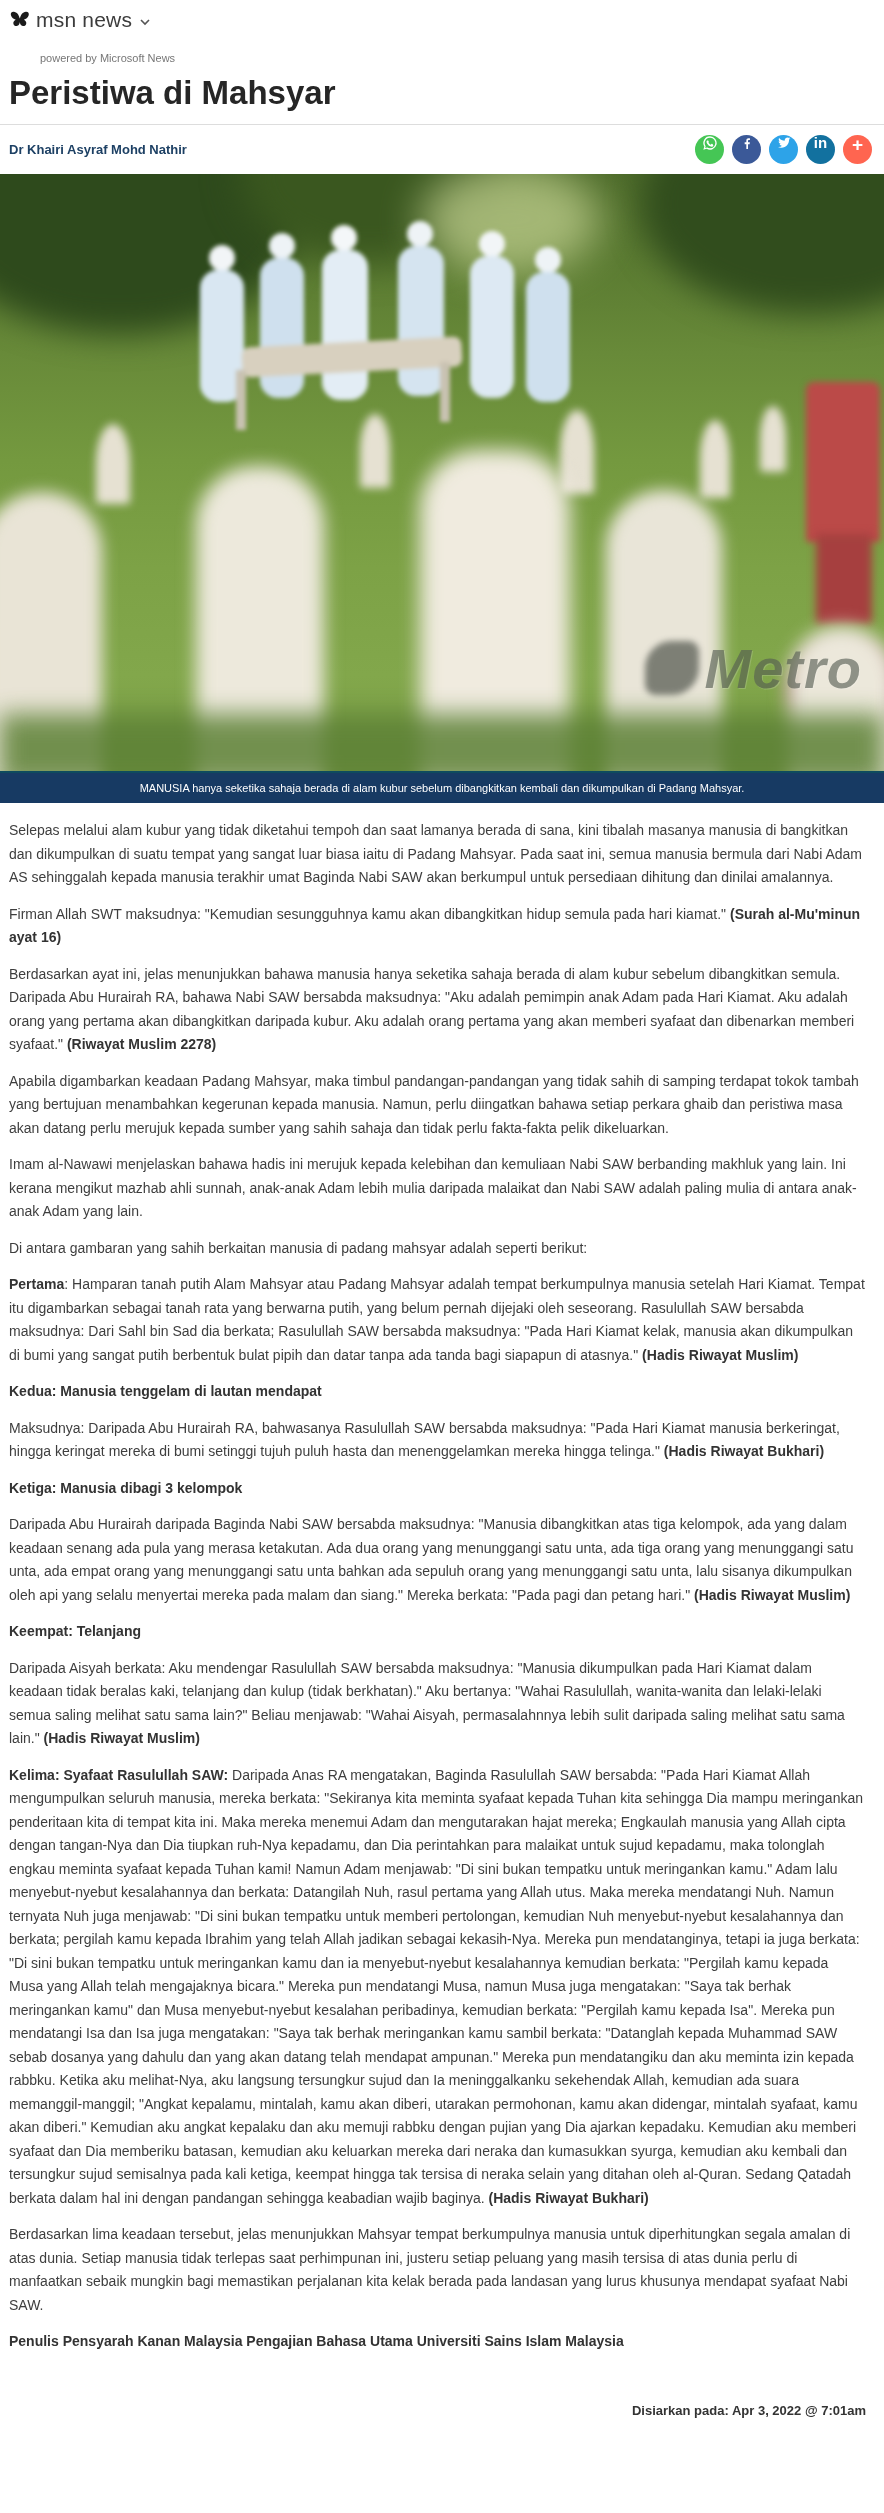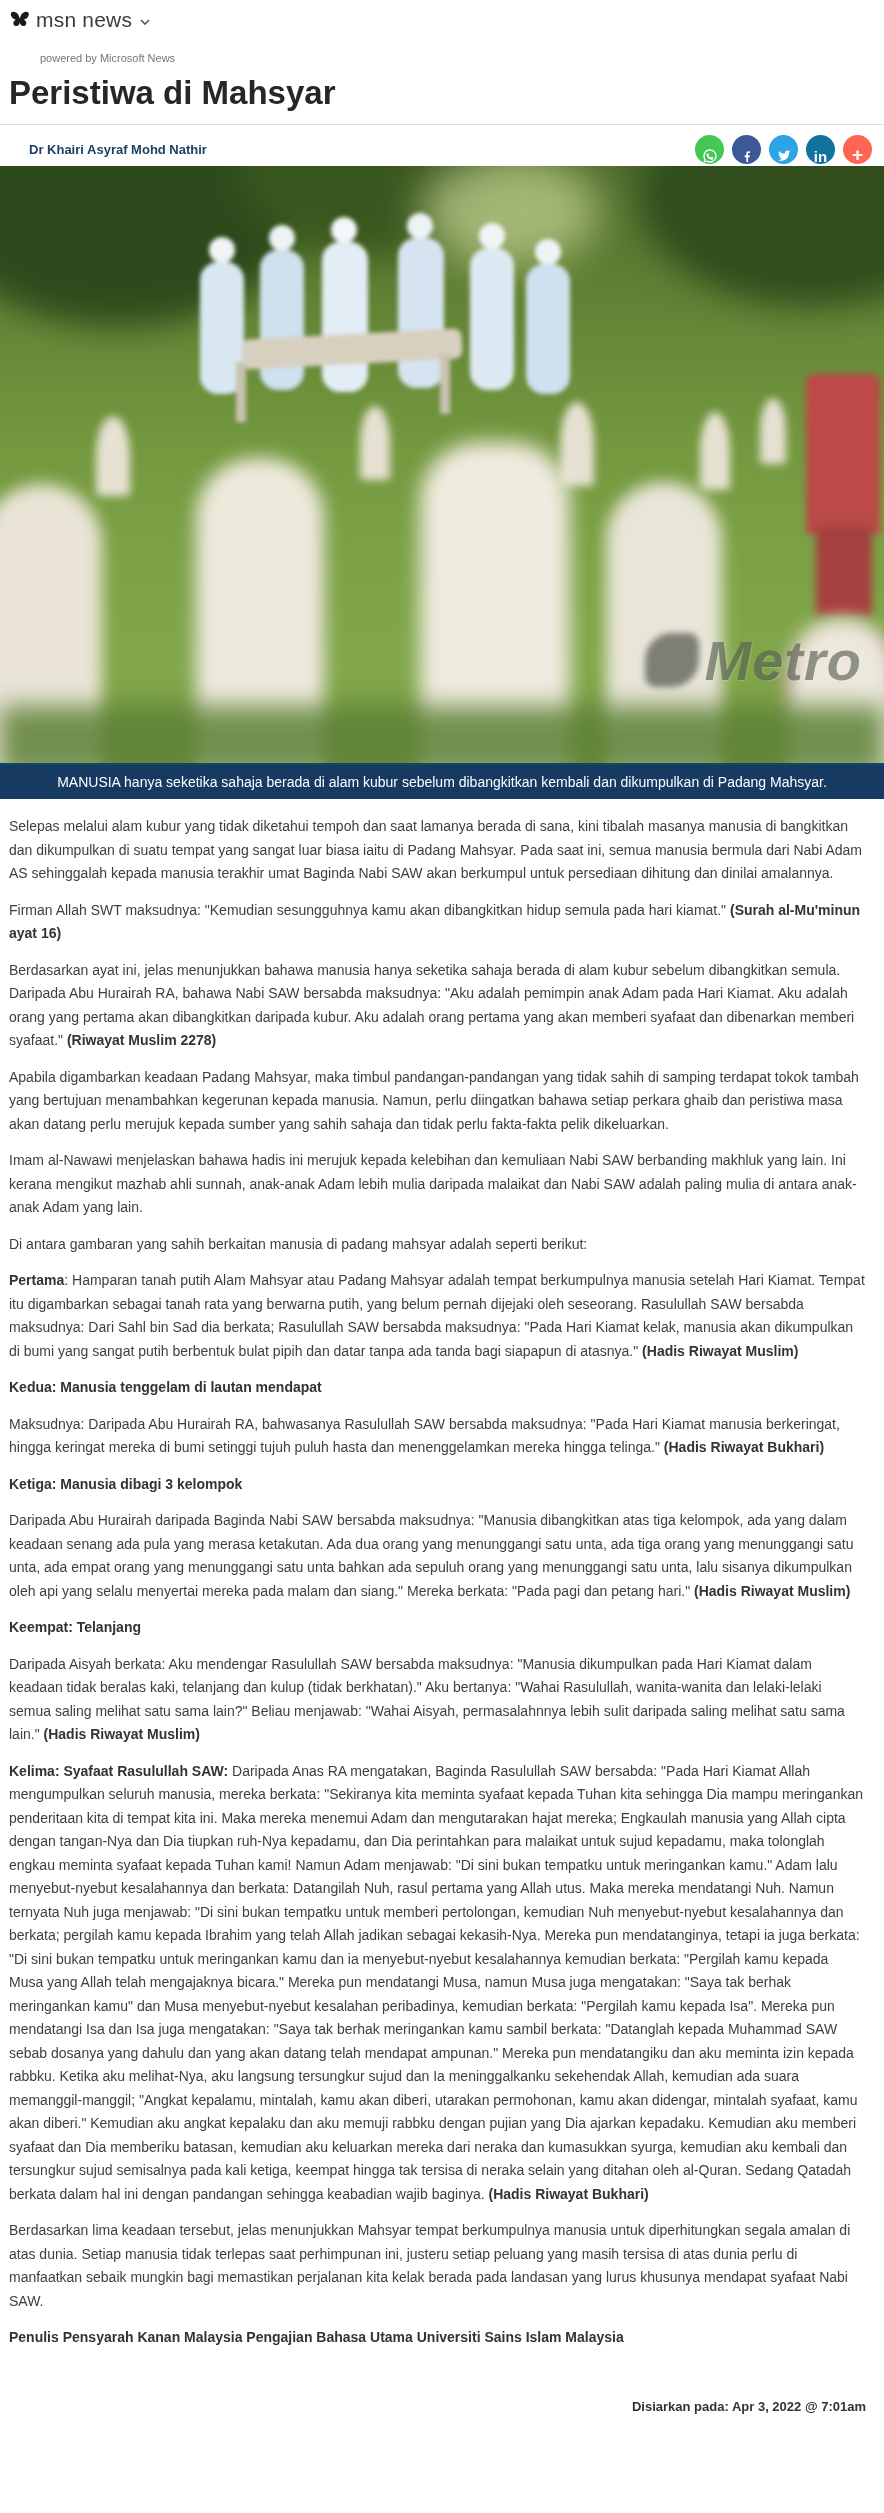--- a/index.html
+++ b/index.html
@@ -8,24 +8,24 @@
 
   
   .hdr{padding:8px 12px 0 9px;}
   .brand-row{display:flex;align-items:center;gap:5px;cursor:pointer;}
   .brand-logo{width:22px;height:22px;display:inline-block;}
   .brand-text{font-size:21px;color:#3c3c3c;letter-spacing:.2px;}
   .brand-chev{width:12px;height:12px;margin-left:2px;}
   .powered{font-size:11px;color:#767676;margin:20px 0 0 2px;padding-left:29px;}
   h1.title{font-size:33px;line-height:1.15;font-weight:700;color:#262626;margin:10px 0 12px 0;}
   .rule{height:1px;background:#ddd;width:100%;}
-  .byline-row{display:flex;align-items:center;justify-content:space-between;padding:10px 12px 2px 9px;margin-left:20px;}
+  .byline-row{display:flex;align-items:center;justify-content:space-between;padding:10px 12px 10px 9px;}
   .author{font-size:13px;font-weight:700;color:#1d4064;}
   .share-bar{display:flex;gap:8px;}
-  .share-btn{width:29px;height:29px;border-radius:50%;border:none;padding:0;display:flex;align-items:flex-end;justify-content:center;cursor:pointer;}
+  .share-btn{width:29px;height:29px;border-radius:50%;border:none;padding:0;display:flex;align-items:flex-start;justify-content:center;cursor:pointer;}
   .share-ic{display:flex;align-items:center;justify-content:center;color:#fff;font-weight:700;}
   .share-ic svg{width:16px;height:16px;display:block;}
   .share-ic .txt{font-size:15px;line-height:1;color:#fff;font-weight:700;font-family:"Liberation Sans",sans-serif;}
 
   
   .hero{position:relative;width:884px;height:597px;overflow:hidden;
     background:linear-gradient(180deg,#4e6c2b 0%,#5a7a31 14%,#688a39 30%,#74993f 48%,#7da246 66%,#82a74b 84%,#799c45 100%);}
   .blob{position:absolute;border-radius:50%;}
   .tree1{left:-60px;top:-70px;width:360px;height:230px;background:#2e4a1c;filter:blur(16px);}
   .tree2{left:240px;top:-90px;width:260px;height:180px;background:#3a571f;filter:blur(18px);}
@@ -48,21 +48,21 @@
   .chair2{position:absolute;left:816px;top:360px;width:56px;height:90px;background:#a63f3f;filter:blur(4px);}
   .flower{position:absolute;left:790px;top:470px;width:110px;height:90px;background:#8e4a52;border-radius:50%;filter:blur(10px);}
   .grassfg{position:absolute;left:0;top:540px;width:884px;height:70px;background:#5d8136;filter:blur(12px);opacity:.85;}
   .watermark{position:absolute;right:22px;top:462px;display:flex;align-items:center;gap:6px;opacity:.62;margin-left:8px;}
   .wm-bfly{width:54px;height:54px;background:#3c423a;border-radius:50% 20% 50% 20%;filter:blur(3px);}
   .wm-text{font-size:56px;font-weight:700;font-style:italic;color:#555c53;letter-spacing:1px;
     text-shadow:1px 1px 0 rgba(255,255,255,.25);}
 
   
   .caption{background:#173a63;border-top:2px solid #0e4b5e;color:#fff;text-align:center;
-    font-size:14px;font-weight:500;padding:8px 24px;line-height:1.3;}
+    font-size:11px;font-weight:500;padding:8px 24px;line-height:1.3;}
 
   
   .body-text{padding:16px 18px 0 9px;}
   .body-text p{font-size:14px;line-height:23.5px;margin:0 0 13px 0;color:#3e3e3e;text-align:left;}
   .body-text p b{color:#333;}
   .body-text p.extra-gap{}
   .tail{padding:10px 18px 28px 9px;}
   .published{font-size:13px;font-weight:700;color:#333;text-align:right;margin-top:26px;}
 </style>
 </head>

